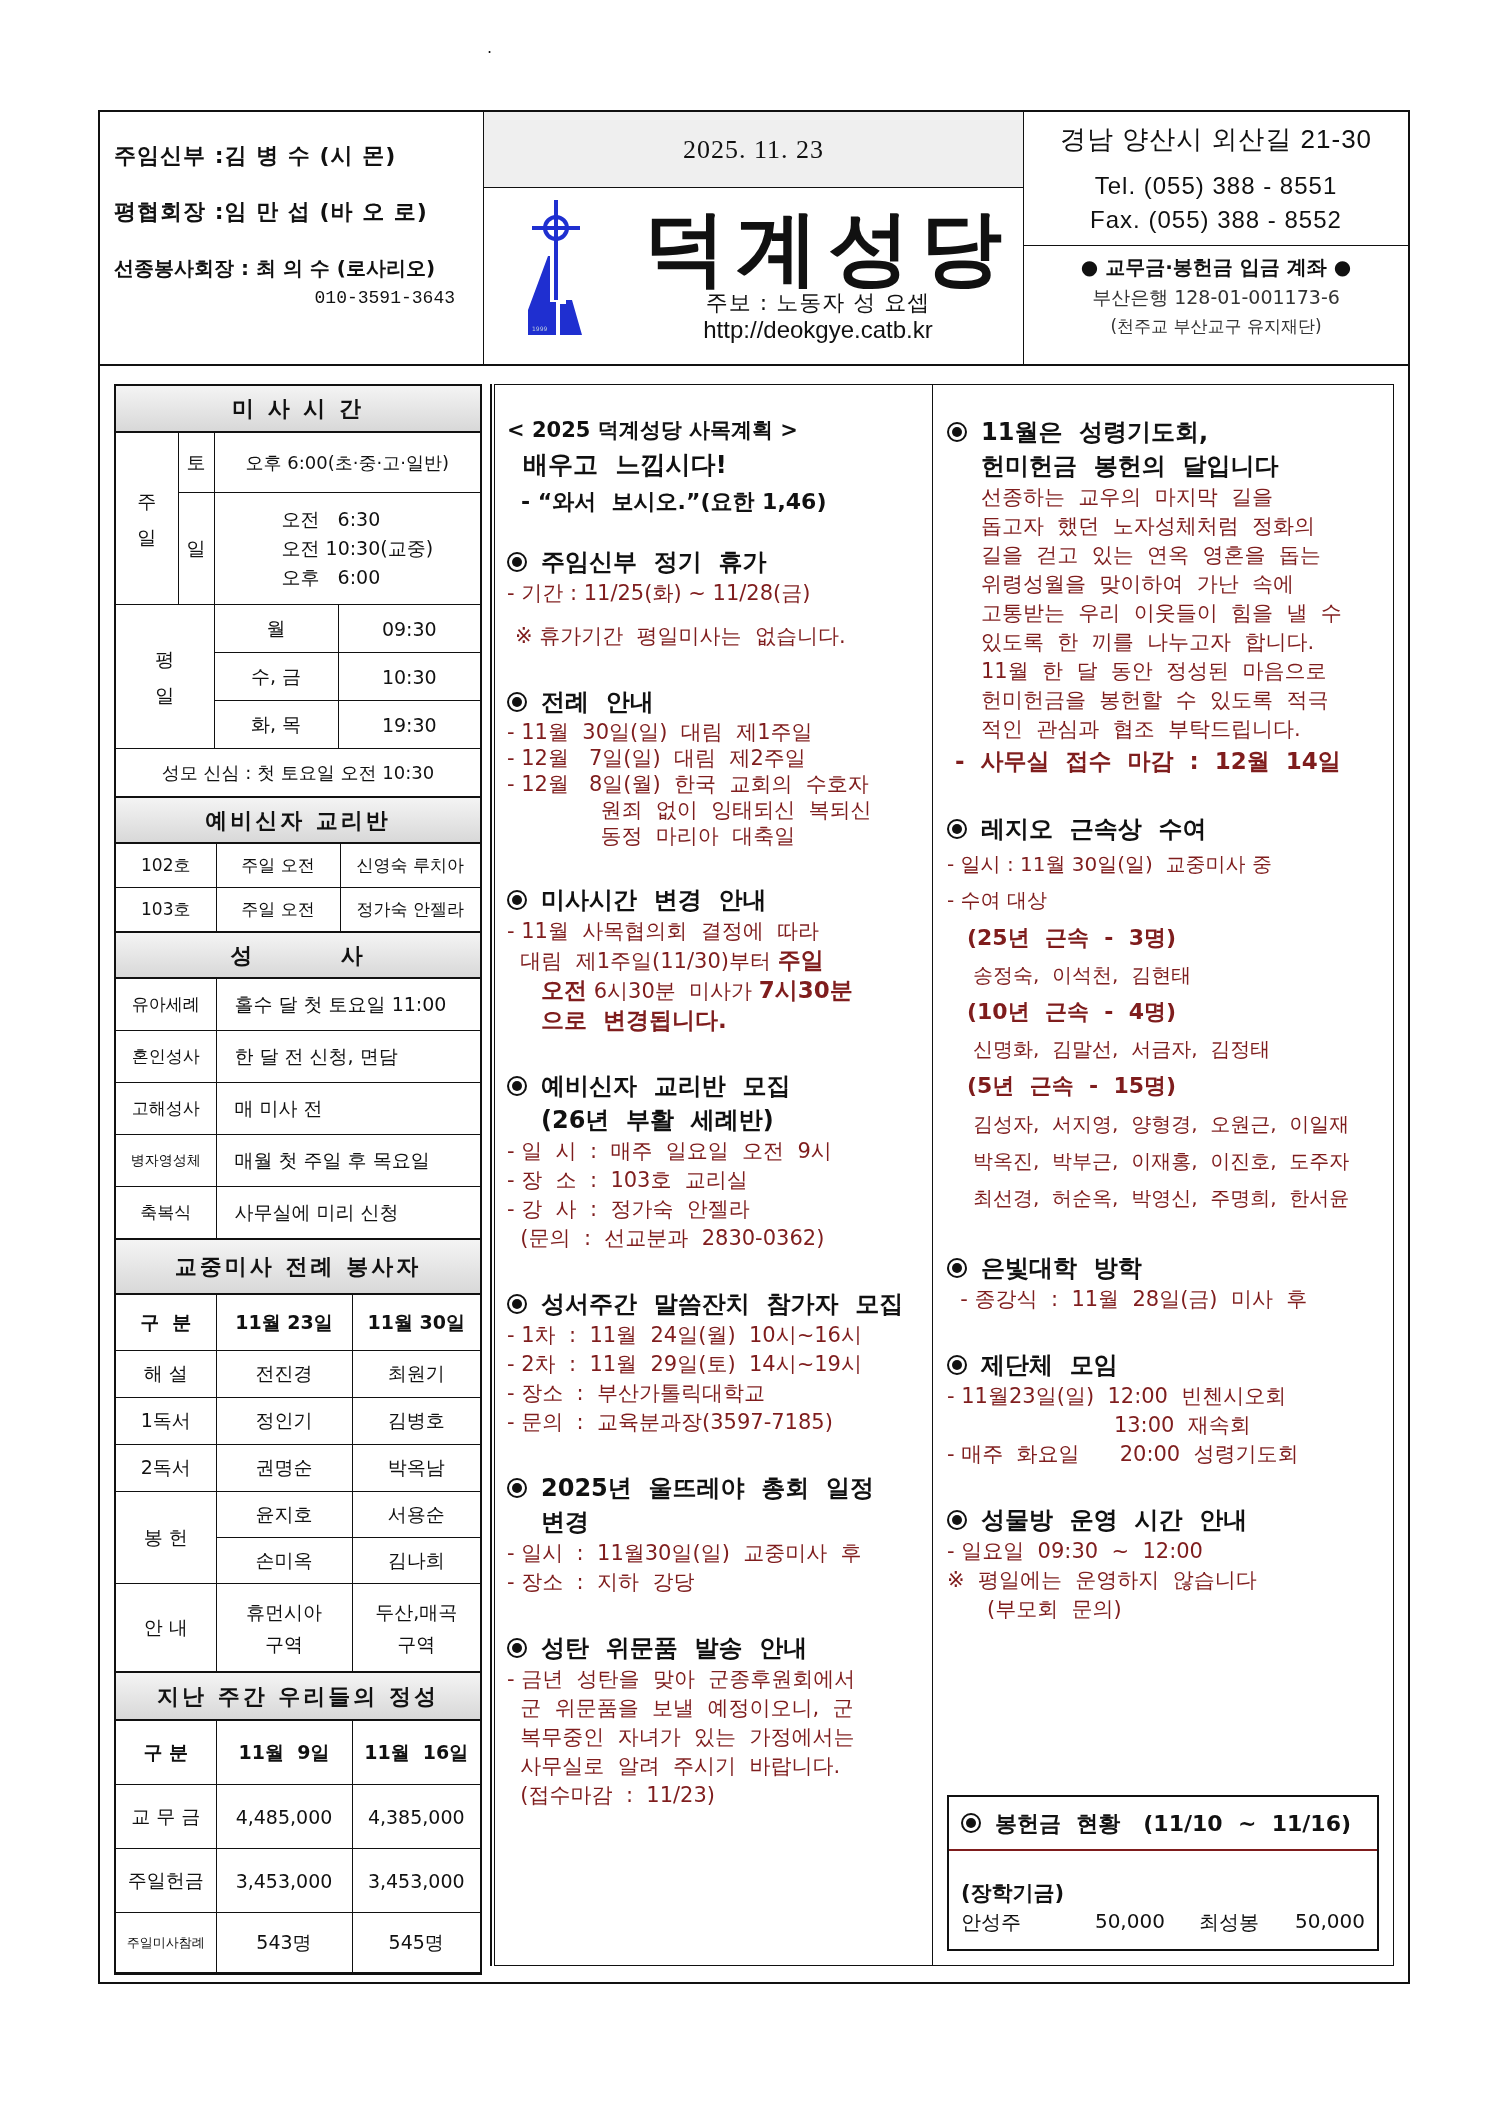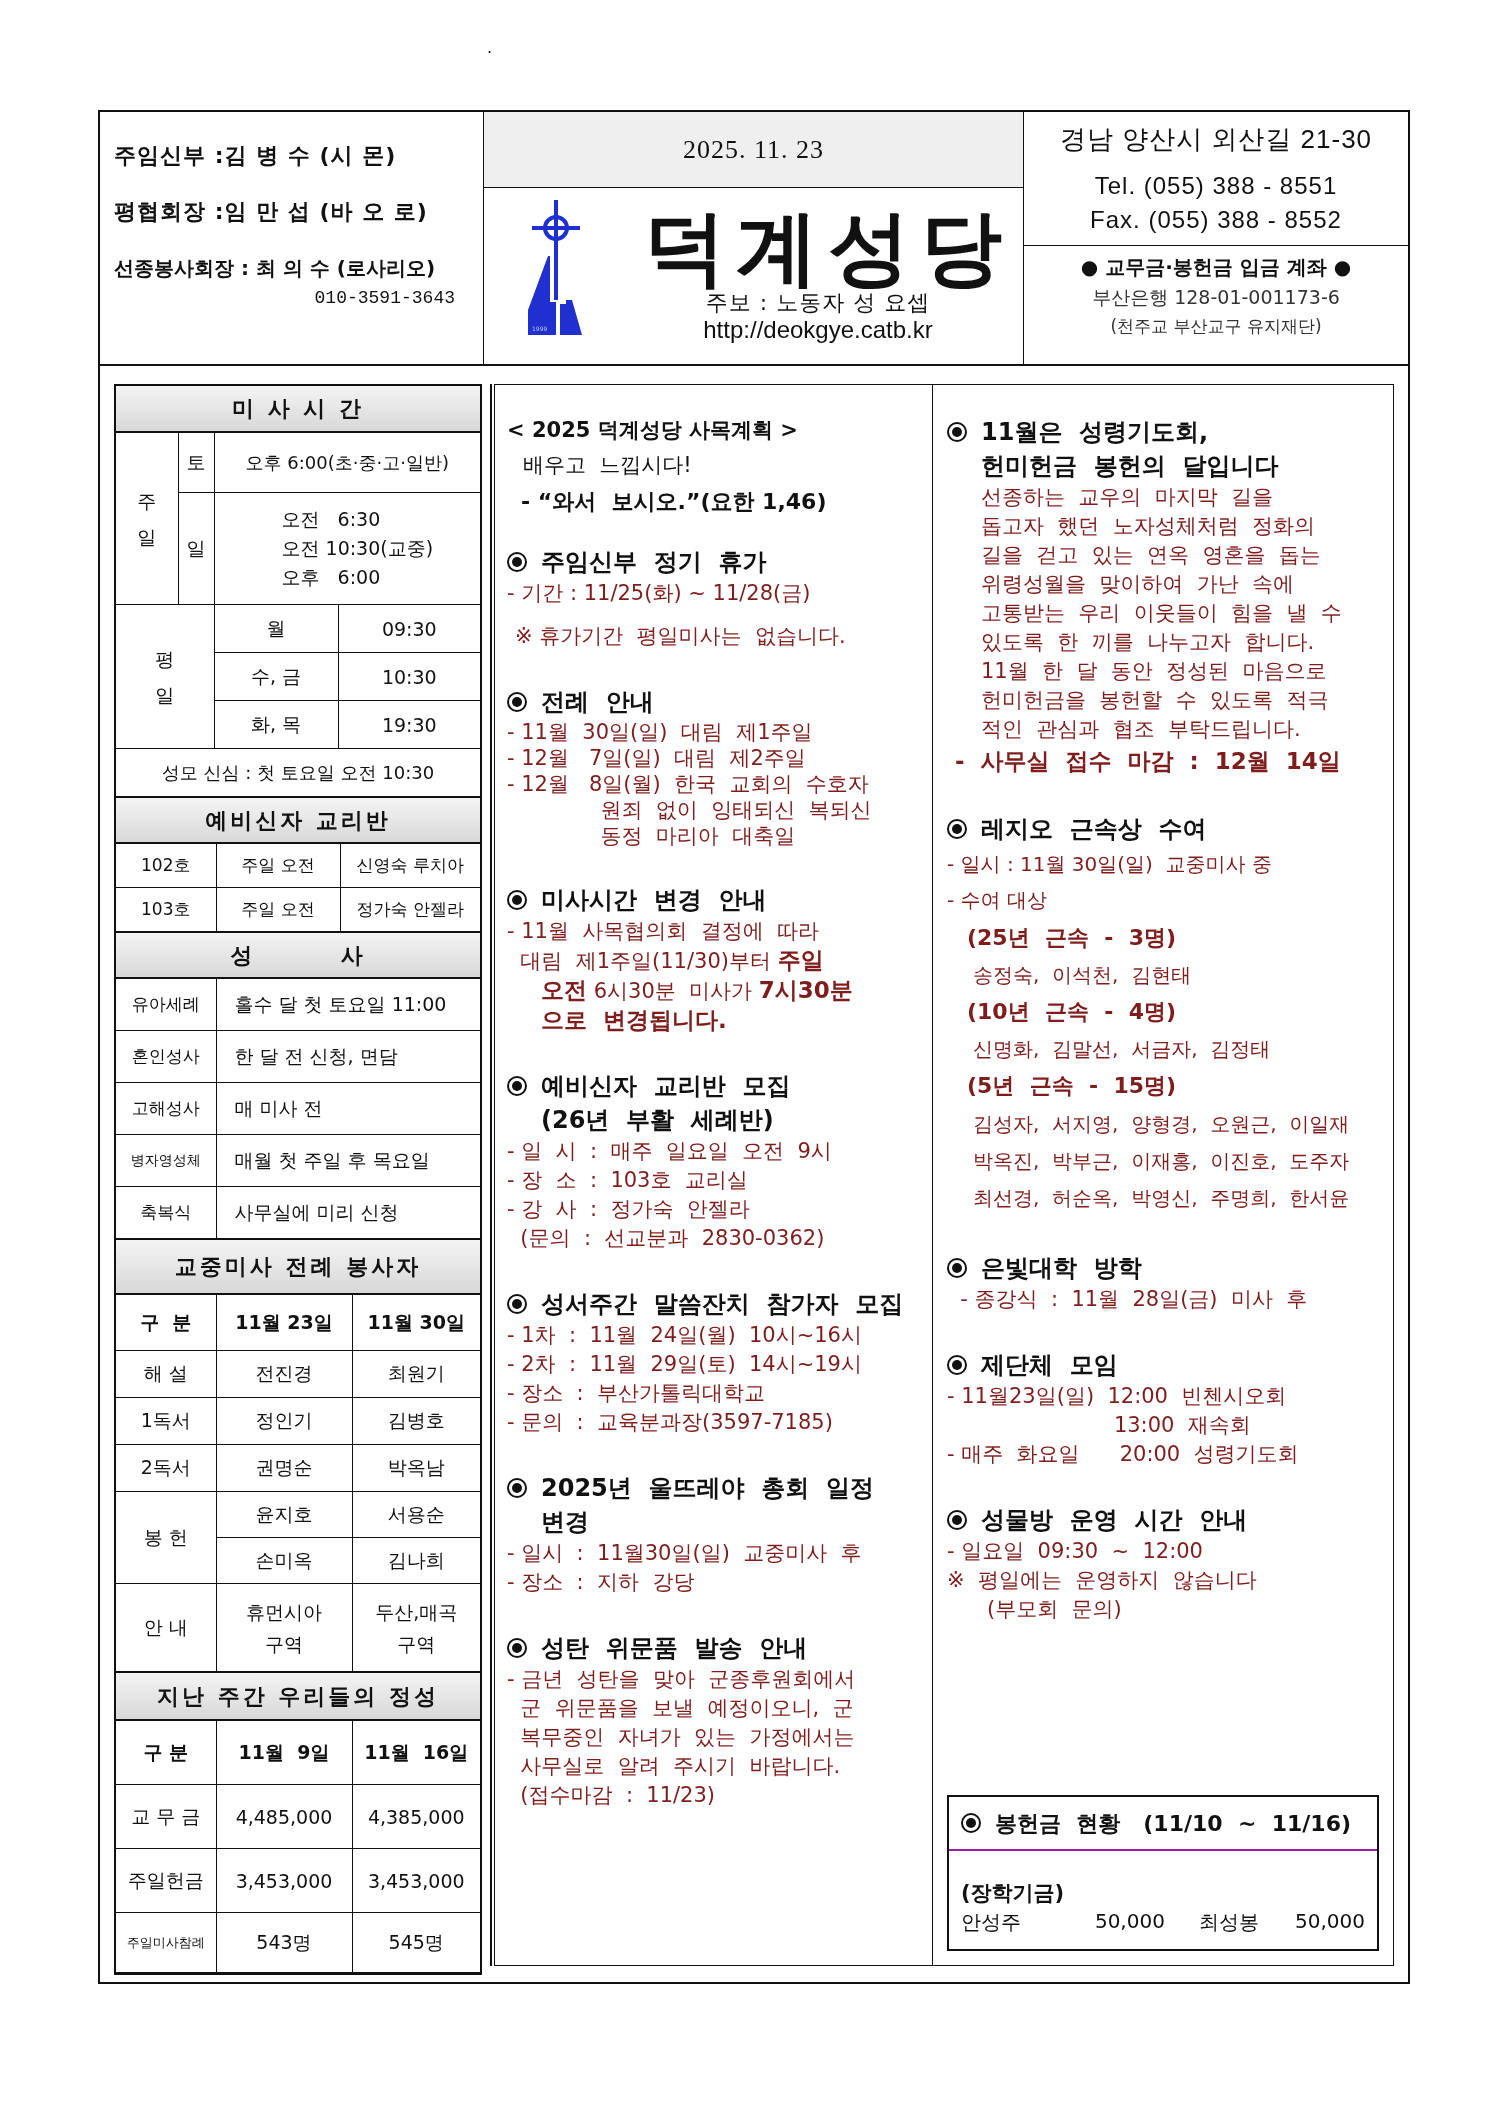--- a/index.html
+++ b/index.html
@@ -39,21 +39,21 @@
   .mid-col { position: absolute; left: 394px; top: 16px; width: 438px; height: 1582px; border: 1.5px solid #111; border-right: none; padding: 30px 6px 0 12px; }
   .right-col { position: absolute; left: 832px; top: 16px; width: 462px; height: 1582px; border: 1.5px solid #111; padding: 30px 6px 0 14px; }
   .sep-line { position: absolute; left: 390px; top: 16px; width: 1.5px; height: 1582px; background: #111; }
   .item { margin-bottom: 34px; }
   .h { font-size: 24px; font-weight: bold; line-height: 34px; }
   .ln { font-size: 21px; line-height: 29px; color: #7f1d1d; white-space: pre; }
   .ind { padding-left: 34px; }
   .bul-icon { display: inline-block; width: 20px; height: 20px; border: 2px solid #111; border-radius: 50%; position: relative; vertical-align: -2px; margin-right: 14px; }
   .bul-icon::after { content: ""; position: absolute; left: 3px; top: 3px; width: 10px; height: 10px; background: #111; border-radius: 50%; }
   .donation-box { position: absolute; left: 14px; top: 1410px; width: 432px; height: 156px; border: 2px solid #111; }
-  .donation-box .dh { height: 54px; border-bottom: 2px solid #a21caf; padding-left: 12px; line-height: 54px; font-size: 22px; font-weight: bold; }
+  .donation-box .dh { height: 54px; border-bottom: 2px solid #7f1d1d; padding-left: 12px; line-height: 54px; font-size: 22px; font-weight: bold; }
   .donation-box .dbody { padding: 28px 12px 0 12px; font-size: 20px; }
   .drow { display: flex; margin-top: 2px; }
 </style>
 </head>
 <body>
 
 <div class="dot">.</div>
 
 <div class="frame">
 
@@ -247,21 +247,21 @@
             </tr>
       </tbody>
         </table>
     </div>
 
     <div class="sep-line"></div>
 
     <div class="mid-col">
       <div class="item" style="margin-bottom:26px">
         <div style="font-size:21px;line-height:30px;font-weight:bold">&lt; 2025 덕계성당 사목계획 &gt;</div>
-        <div style="font-size:21px;line-height:40px;font-weight:normal;padding-left:16px;white-space:pre">배우고  느낍시다!</div>
+        <div style="font-size:25px;line-height:40px;font-weight:bold;padding-left:16px;white-space:pre">배우고  느낍시다!</div>
         <div style="font-size:22px;line-height:34px;padding-left:14px;white-space:pre;font-weight:bold">- “와서  보시오.”(요한 1,46)</div>
       </div>
 
       <div class="item">
         <div class="h"><span class="bul-icon"></span><span style="white-space:pre">주임신부  정기  휴가</span></div>
         <div class="ln">- 기간 : 11/25(화) ~ 11/28(금)</div>
         <div class="ln" style="font-weight:normal;margin-top:14px;padding-left:8px">※ 휴가기간  평일미사는  없습니다.</div>
       </div>
 
       <div class="item">

